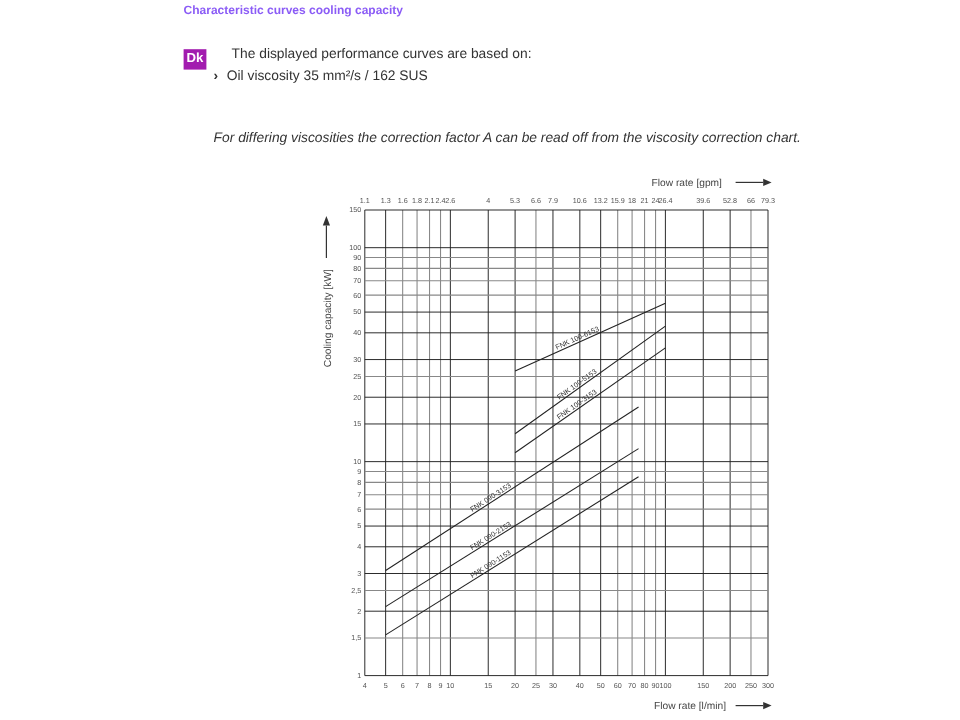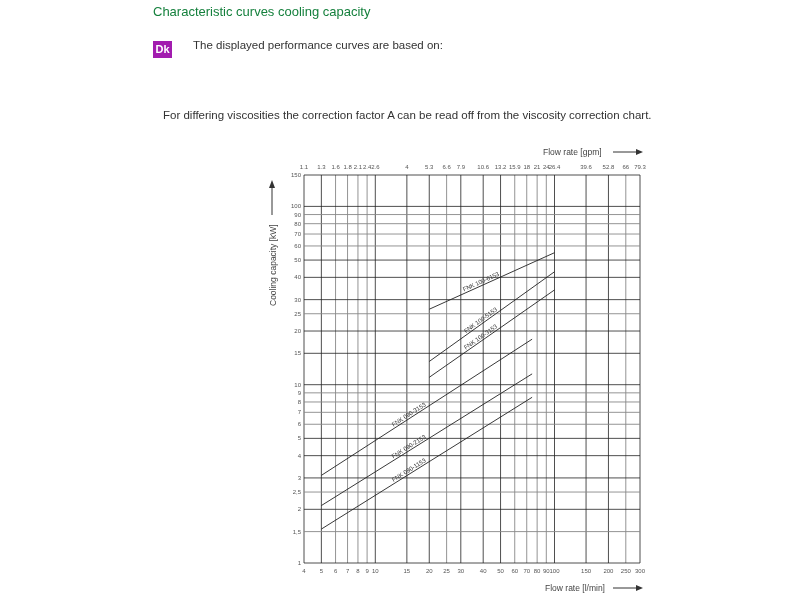--- a/index.html
+++ b/index.html
@@ -1,35 +1,36 @@
 <!DOCTYPE html>
 <html><head>
 <meta charset="utf-8">
 <style>
   html, body { margin:0; padding:0; background:#fff; }
   body { width:800px; height:600px; position:relative; overflow:hidden; font-family:"Liberation Sans", sans-serif; color:#333; }
-  .title { position:absolute; left:153px; top:4px; font-size:13px; font-weight:normal; color:#15803d; }
+  .title { position:absolute; left:153px; top:4px; font-size:10px; font-weight:bold; color:#8b5cf6; }
   .dk { position:absolute; left:153px; top:41px; width:19px; height:17px; background:#a21caf; color:#fff; font-size:11px; font-weight:bold; text-align:center; line-height:17px; }
   .intro { position:absolute; left:193px; top:39px; font-size:11.5px; color:#333; }
   .bullets { position:absolute; left:178px; top:56px; margin:0; padding:0; list-style:none; font-size:11.5px; color:#333; }
   .bullets li { height:17px; line-height:17px; }
   .bullets .chev { display:inline-block; width:11px; font-weight:bold; }
-  .note { position:absolute; left:163px; top:109px; font-size:11.5px; color:#333; }
+  .note { position:absolute; left:178px; top:109px; font-size:11.5px; color:#333;font-style:italic; }
   svg { position:absolute; left:0; top:0; }
   .tick { font-family:"Liberation Sans", sans-serif; font-size:6px; fill:#555; }
   .axlbl { font-family:"Liberation Sans", sans-serif; font-size:8.5px; fill:#444; }
   .curvelbl { font-family:"Liberation Sans", sans-serif; font-size:6px; fill:#333; }
 </style>
 </head>
 <body>
 
 <div class="title">Characteristic curves cooling capacity</div>
 <div class="dk">Dk</div>
 <div class="intro">The displayed performance curves are based on:</div>
 <ul class="bullets">
+  <li><span class="chev">›</span><span>Oil viscosity 35 mm²/s / 162 SUS</span></li>
 </ul>
 <div class="note">For differing viscosities the correction factor A can be read off from the viscosity correction chart.</div>
 
 <svg id="chart" width="800" height="600" xmlns="http://www.w3.org/2000/svg">
   <g id="grid">
       <line x1="304" y1="175" x2="304" y2="563" stroke="#222" stroke-width="0.8"></line>
       <line x1="321.36570692725405" y1="175" x2="321.36570692725405" y2="563" stroke="#222" stroke-width="0.8"></line>
       <line x1="335.554522616336" y1="175" x2="335.554522616336" y2="563" stroke="#888" stroke-width="0.9"></line>
       <line x1="347.55099534768425" y1="175" x2="347.55099534768425" y2="563" stroke="#888" stroke-width="0.9"></line>
       <line x1="357.94281270583116" y1="175" x2="357.94281270583116" y2="563" stroke="#888" stroke-width="0.9"></line>

